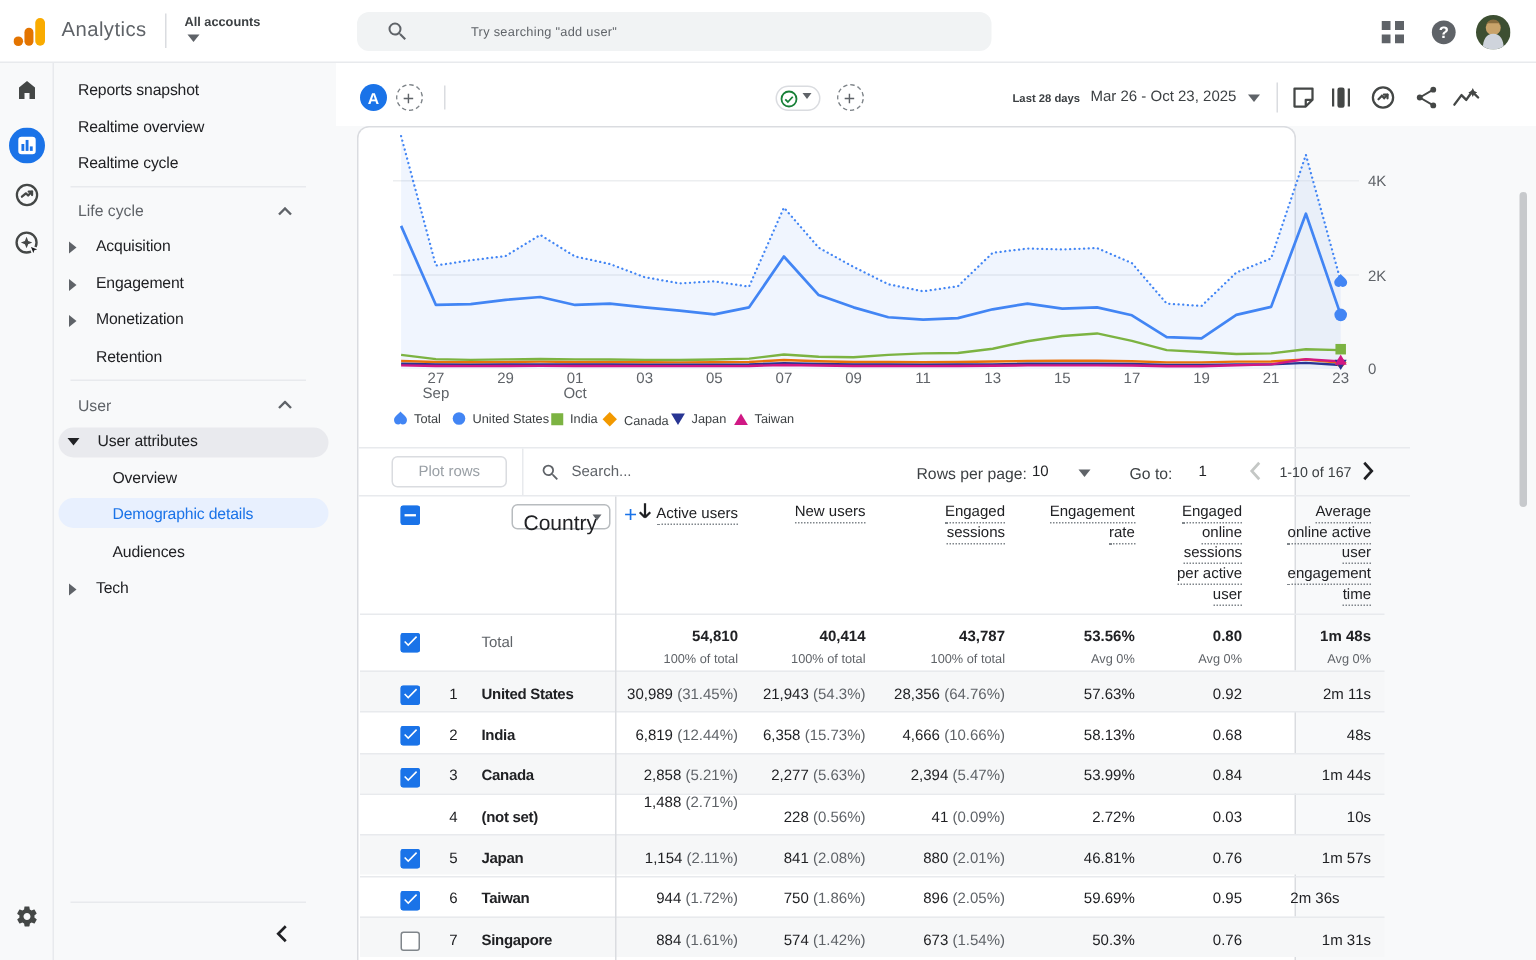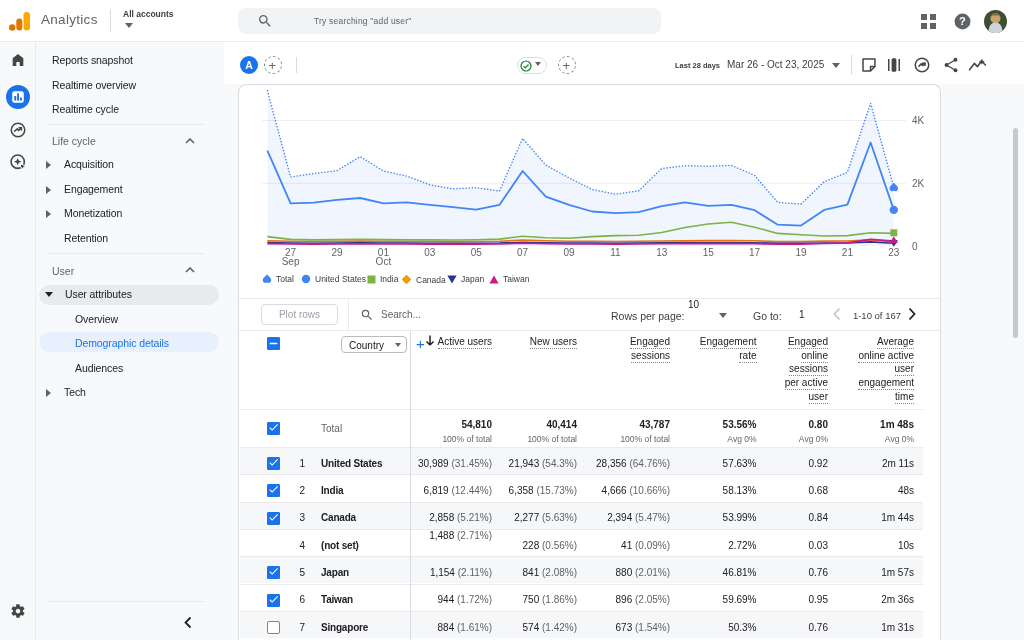--- a/index.html
+++ b/index.html
@@ -20,21 +20,21 @@
 .nitem{position:absolute;left:15px;font-size:10.5px;color:#202124;font-weight:500;letter-spacing:-.1px}
 .nhead{position:absolute;left:15px;font-size:10.5px;color:#5f6368}
 .tri{position:absolute;width:0;height:0}
 .tri.r{border-top:4px solid transparent;border-bottom:4px solid transparent;border-left:5px solid #5f6368}
 .tri.d{border-left:4px solid transparent;border-right:4px solid transparent;border-top:5px solid #202124}
 .ndiv{position:absolute;left:10px;width:157px;height:1px;background:#e8eaed}
 .pill{position:absolute;left:2px;width:180px;height:20px;border-radius:10px}
 
 #rephead{position:absolute;left:224px;top:42px;width:800px;height:42px;background:#fff}
 
-#card{position:absolute;left:238px;top:84px;width:703px;height:556px;background:#fff;border:1px solid #dadce0;border-bottom:none;border-radius:8px 8px 0 0}
+#card{position:absolute;left:238px;top:84px;width:626px;height:556px;background:#fff;border:1px solid #dadce0;border-bottom:none;border-radius:8px 8px 0 0}
 .ax{font-size:10px;fill:#5f6368;font-family:"Liberation Sans",sans-serif}
 
 #legend{position:absolute;left:0px;top:184px;width:700px;height:20px;font-size:8.5px;color:#3c4043}
 .leg{position:absolute;display:flex;align-items:center}
 
 
 #tbar{position:absolute;left:0;top:213px;width:701px;height:33px;border-top:1px solid #e8eaed;border-bottom:1px solid #e8eaed;font-size:12px;color:#3c4043}
 #plotrows{position:absolute;left:22px;top:5px;width:77px;height:21px;border:1px solid #dadce0;border-radius:4px;color:#9aa0a6;font-size:10px;text-align:center;line-height:20px}
 #tbar .vd{position:absolute;left:109px;top:0px;width:1px;height:31px;background:#e8eaed}
 
@@ -270,41 +270,41 @@
           </svg>Taiwan</span>
 </div>
 <div id="tbar">
 <div id="plotrows">Plot rows</div>
 <div class="vd"></div>
 <svg class="abs" style="left:121px;top:9px" width="14" height="14" viewBox="0 0 24 24">
           <path fill="#5f6368" d="M15.5 14h-.79l-.28-.27A6.47 6.47 0 0 0 16 9.5 6.5 6.5 0 1 0 9.5 16c1.61 0 3.09-.59 4.23-1.57l.27.28v.79l5 4.99L20.49 19l-4.99-5zm-6 0C7.01 14 5 11.99 5 9.5S7.01 5 9.5 5 14 7.01 14 9.5 11.99 14 9.5 14z"></path>
         </svg>
 <div class="abs" style="left:142px;top:10px;font-size:10px;color:#5f6368">Search...</div>
 <div class="abs" style="left:372px;top:10.5px;font-size:10.5px;color:#3c4043">Rows per page:</div>
-<div class="abs" style="left:449px;top:0;font-size:10px;color:#202124">10</div>
+<div class="abs" style="left:449px;top:10px;font-size:10px;color:#202124">10</div>
 <div class="abs" style="left:480px;top:13.5px;width:0;height:0;border-left:4px solid transparent;border-right:4px solid transparent;border-top:5px solid #5f6368"></div>
 <div class="abs" style="left:514px;top:10.5px;font-size:10.5px;color:#3c4043">Go to:</div>
 <div class="abs" style="left:560px;top:10px;font-size:10px;color:#202124">1</div>
 <svg class="abs" style="left:594px;top:8px" width="8" height="14" viewBox="0 0 8 14">
           <path d="M6.5 1.5 L1.5 7 L6.5 12.5" stroke="#c4c7c5" stroke-width="1.8" fill="none"></path>
         </svg>
 <div class="abs" style="left:554px;top:10.5px;width:108px;font-size:9.5px;color:#3c4043;text-align:right">1-10 of 167</div>
 <svg class="abs" style="left:669px;top:8px" width="8" height="14" viewBox="0 0 8 14">
           <path d="M1.5 1.5 L6.5 7 L1.5 12.5" stroke="#202124" stroke-width="1.8" fill="none"></path>
         </svg>
 </div>
 <div class="abs" style="left:171px;top:246px;width:1px;height:310px;background:#dadce0;z-index:3"></div>
 <div class="abs cb on" style="left:28px;top:252px">
         <svg width="13" height="13" viewBox="0 0 24 24">
           <rect width="24" height="24" rx="3" fill="#1a73e8"></rect>
           <rect x="5" y="10.6" width="14" height="2.8" fill="#fff"></rect>
         </svg>
       </div>
 <div class="abs" style="left:102px;top:251px;width:66px;height:17px;border:1px solid #b8bcbf;border-radius:4px"></div>
-<div class="abs" style="left:110px;top:255px;font-size:10px;color:#202124">Country</div>
+<div class="abs" style="left:110px;top:255px;font-size:14px;color:#202124">Country</div>
 <div class="abs" style="left:156px;top:258px;width:0;height:0;border-left:3.5px solid transparent;border-right:3.5px solid transparent;border-top:4.5px solid #5f6368"></div>
 <div class="abs" style="left:177px;top:250px;font-size:15px;color:#1a73e8;font-weight:400">+</div>
 <div class="hcell" style="left:103px;top:250px;width:150px"><svg width="10" height="11" viewBox="0 0 10 11" style="vertical-align:-1px;margin-right:3px">
           <path d="M5 0.5 V9 M5 10 L1.5 6.5 M5 10 L8.5 6.5" stroke="#202124" stroke-width="1.5" fill="none"></path>
         </svg><span>Active users</span></div>
 <div class="hcell" style="left:188px;top:250px;width:150px"><span>New users</span></div>
 <div class="hcell" style="left:281px;top:250px;width:150px"><span>Engaged</span><br><span>sessions</span></div>
 <div class="hcell" style="left:367.5px;top:250px;width:150px"><span>Engagement</span><br><span>rate</span></div>
 <div class="hcell" style="left:439px;top:250px;width:150px"><span>Engaged</span><br><span>online</span><br><span>sessions</span><br><span>per active</span><br><span>user</span></div>
 <div class="hcell" style="left:525px;top:250px;width:150px"><span>Average</span><br><span>online active</span><br><span>user</span><br><span>engagement</span><br><span>time</span></div>
@@ -407,21 +407,21 @@
           <path d="M9.5 16.2 5.8 12.5l-1.4 1.4 5.1 5.1 11-11-1.4-1.4z" fill="#fff" transform="translate(0,-2.8)"></path>
         </svg>
       </div>
 <div class="rnum" style="left:36px;top:509.3px;width:30px">6</div>
 <div class="cname" style="left:82px;top:509.3px">Taiwan</div>
 <div class="num" style="left:103px;top:509.3px;width:150px">944 <span class="pc">(1.72%)</span></div>
 <div class="num" style="left:188px;top:509.3px;width:150px">750 <span class="pc">(1.86%)</span></div>
 <div class="num" style="left:281px;top:509.3px;width:150px">896 <span class="pc">(2.05%)</span></div>
 <div class="num" style="left:367.5px;top:509.3px;width:150px">59.69%</div>
 <div class="num" style="left:439px;top:509.3px;width:150px">0.95</div>
-<div class="num" style="left:525px;top:509.3px;width:150px">2m 36s</div>
+<div class="num" style="left:504px;top:509.3px;width:150px">2m 36s</div>
 <div class="stripe" style="top:525.8px;height:27.3px"></div>
 <div class="rline" style="top:525.8px"></div>
 <div class="abs" style="left:28px;top:535.8px;width:13px;height:13px;border:1.5px solid #80868b;border-radius:2px;background:#fff"></div>
 <div class="rnum" style="left:36px;top:536.6px;width:30px">7</div>
 <div class="cname" style="left:82px;top:536.6px">Singapore</div>
 <div class="num" style="left:103px;top:536.6px;width:150px">884 <span class="pc">(1.61%)</span></div>
 <div class="num" style="left:188px;top:536.6px;width:150px">574 <span class="pc">(1.42%)</span></div>
 <div class="num" style="left:281px;top:536.6px;width:150px">673 <span class="pc">(1.54%)</span></div>
 <div class="num" style="left:367.5px;top:536.6px;width:150px">50.3%</div>
 <div class="num" style="left:439px;top:536.6px;width:150px">0.76</div>

